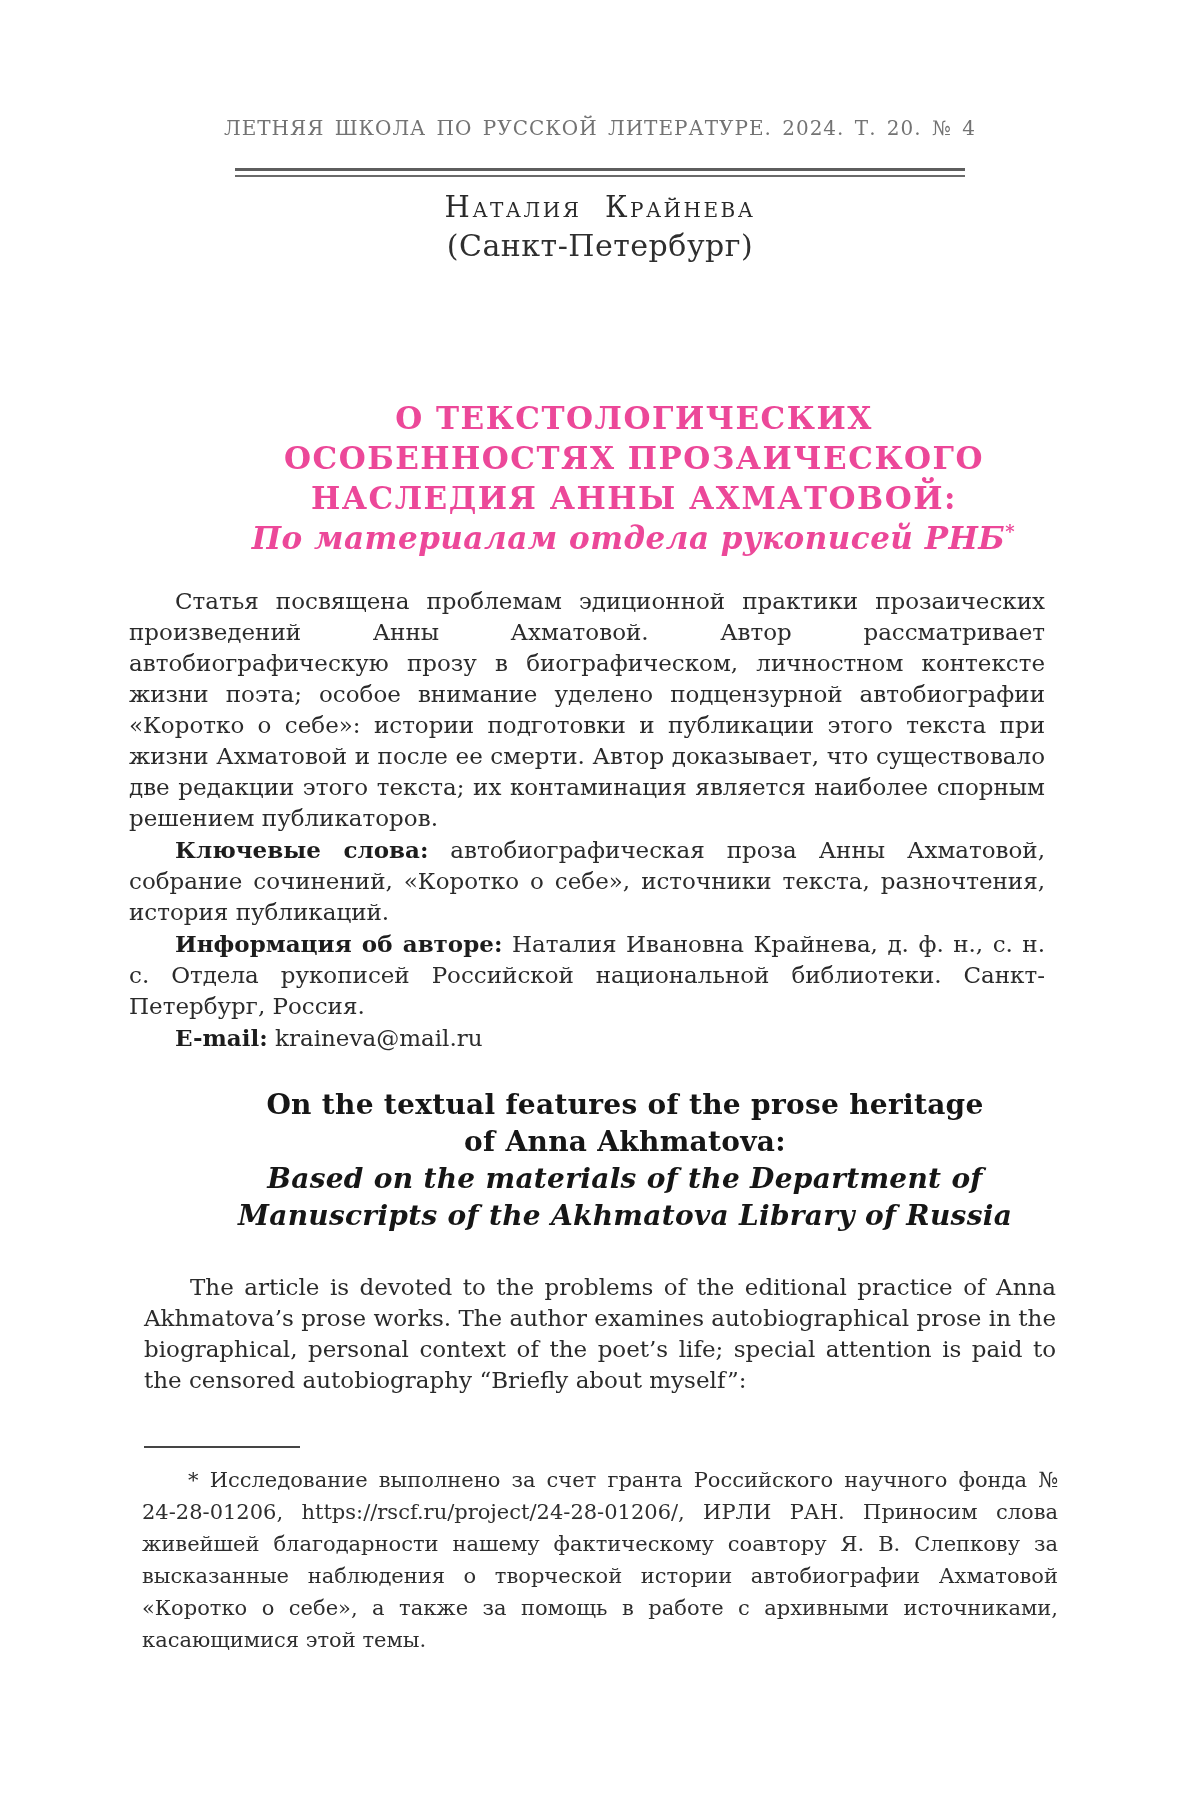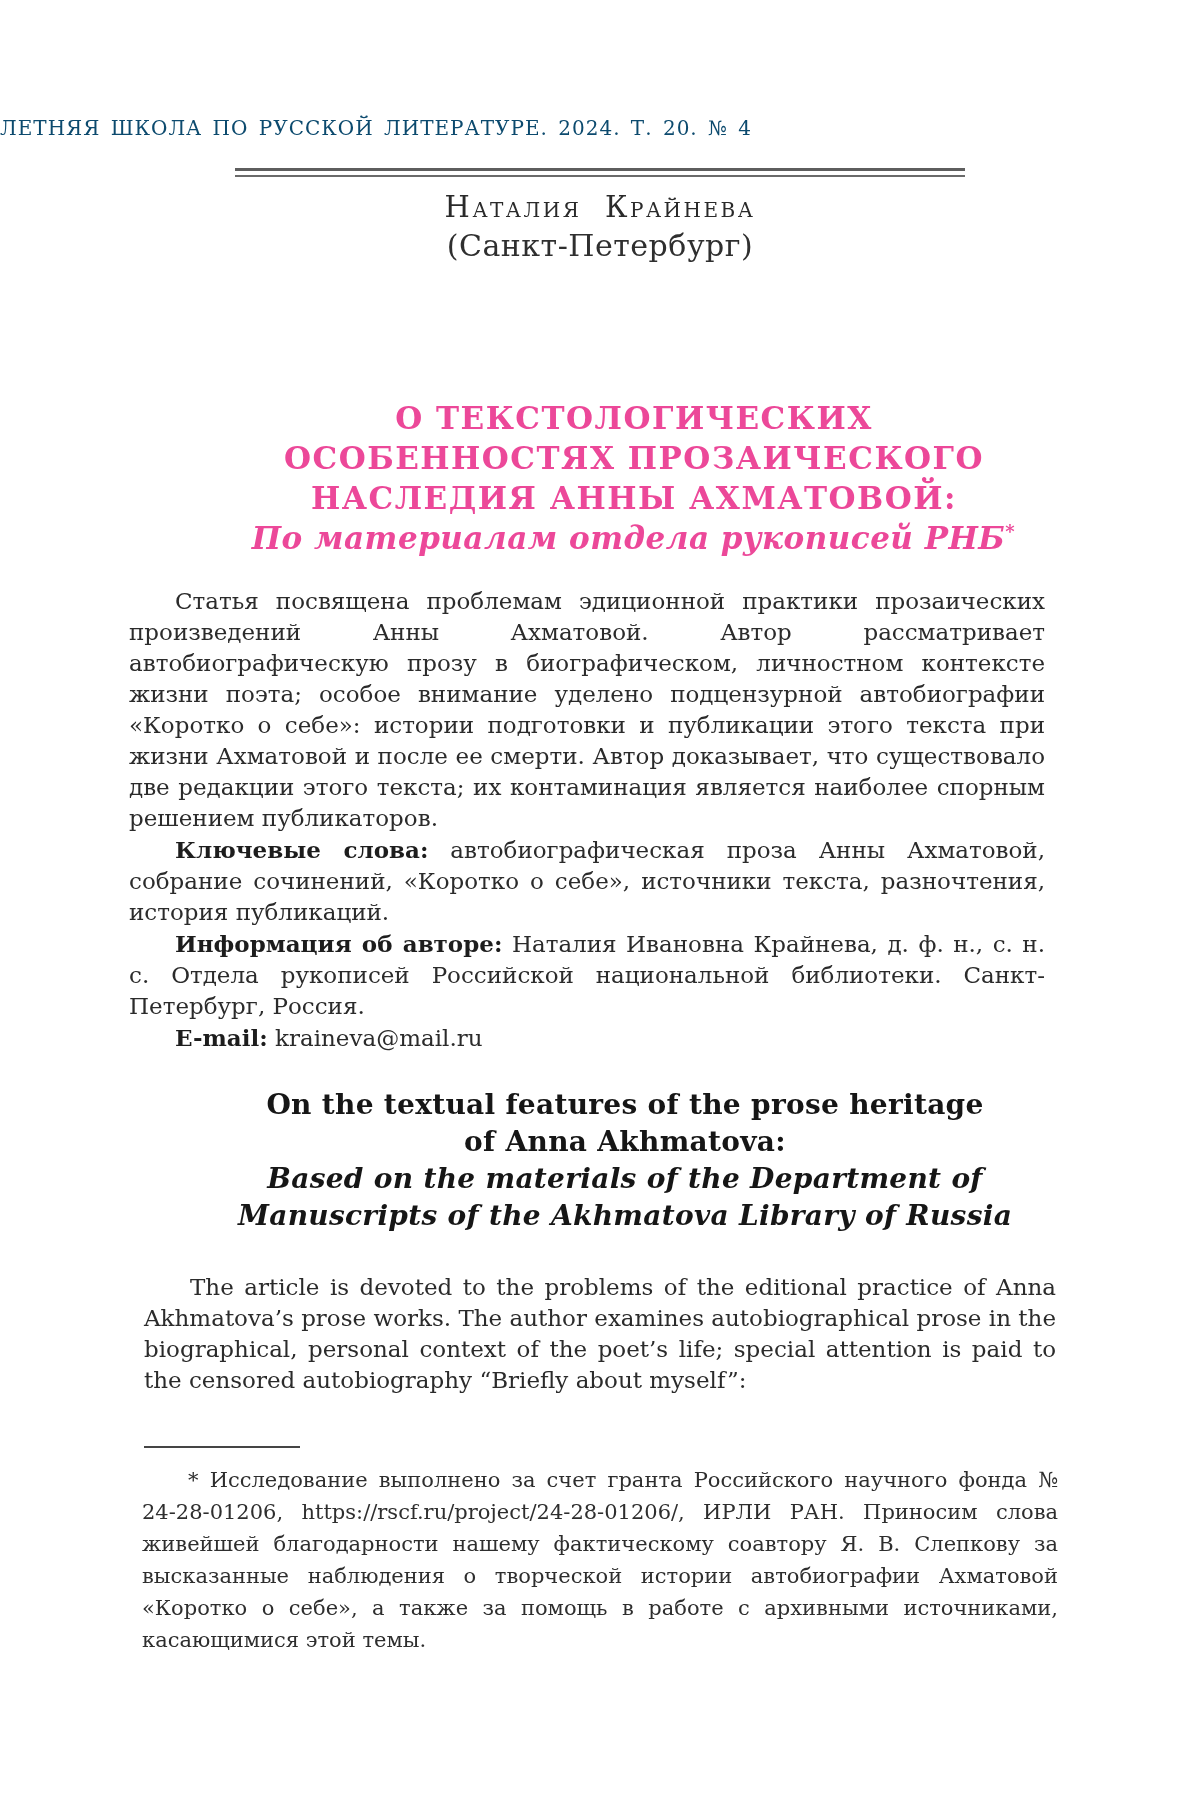--- a/index.html
+++ b/index.html
@@ -7,23 +7,23 @@
     position:relative;
     width:1200px;height:1800px;
     background:#ffffff;
     font-family:"DejaVu Serif","Liberation Serif",serif;
     color:#242424;
     overflow:hidden;
   }
   
   .running-head{
     position:absolute;top:116px;left:0;width:100%;
-    text-align:left;
+    text-align:center;
     font-size:20px;letter-spacing:1px;word-spacing:3px;
-    color:#0c4a6e;
+    color:#737373;
   }
   .double-rule{
     position:absolute;top:168px;left:50%;transform:translateX(-50%);
     width:730px;height:4px;
     border-top:3px solid #5e5e5e;
     border-bottom:2px solid #6a6a6a;
   }
   
   .author-name{
     position:absolute;top:190px;left:0;width:100%;

